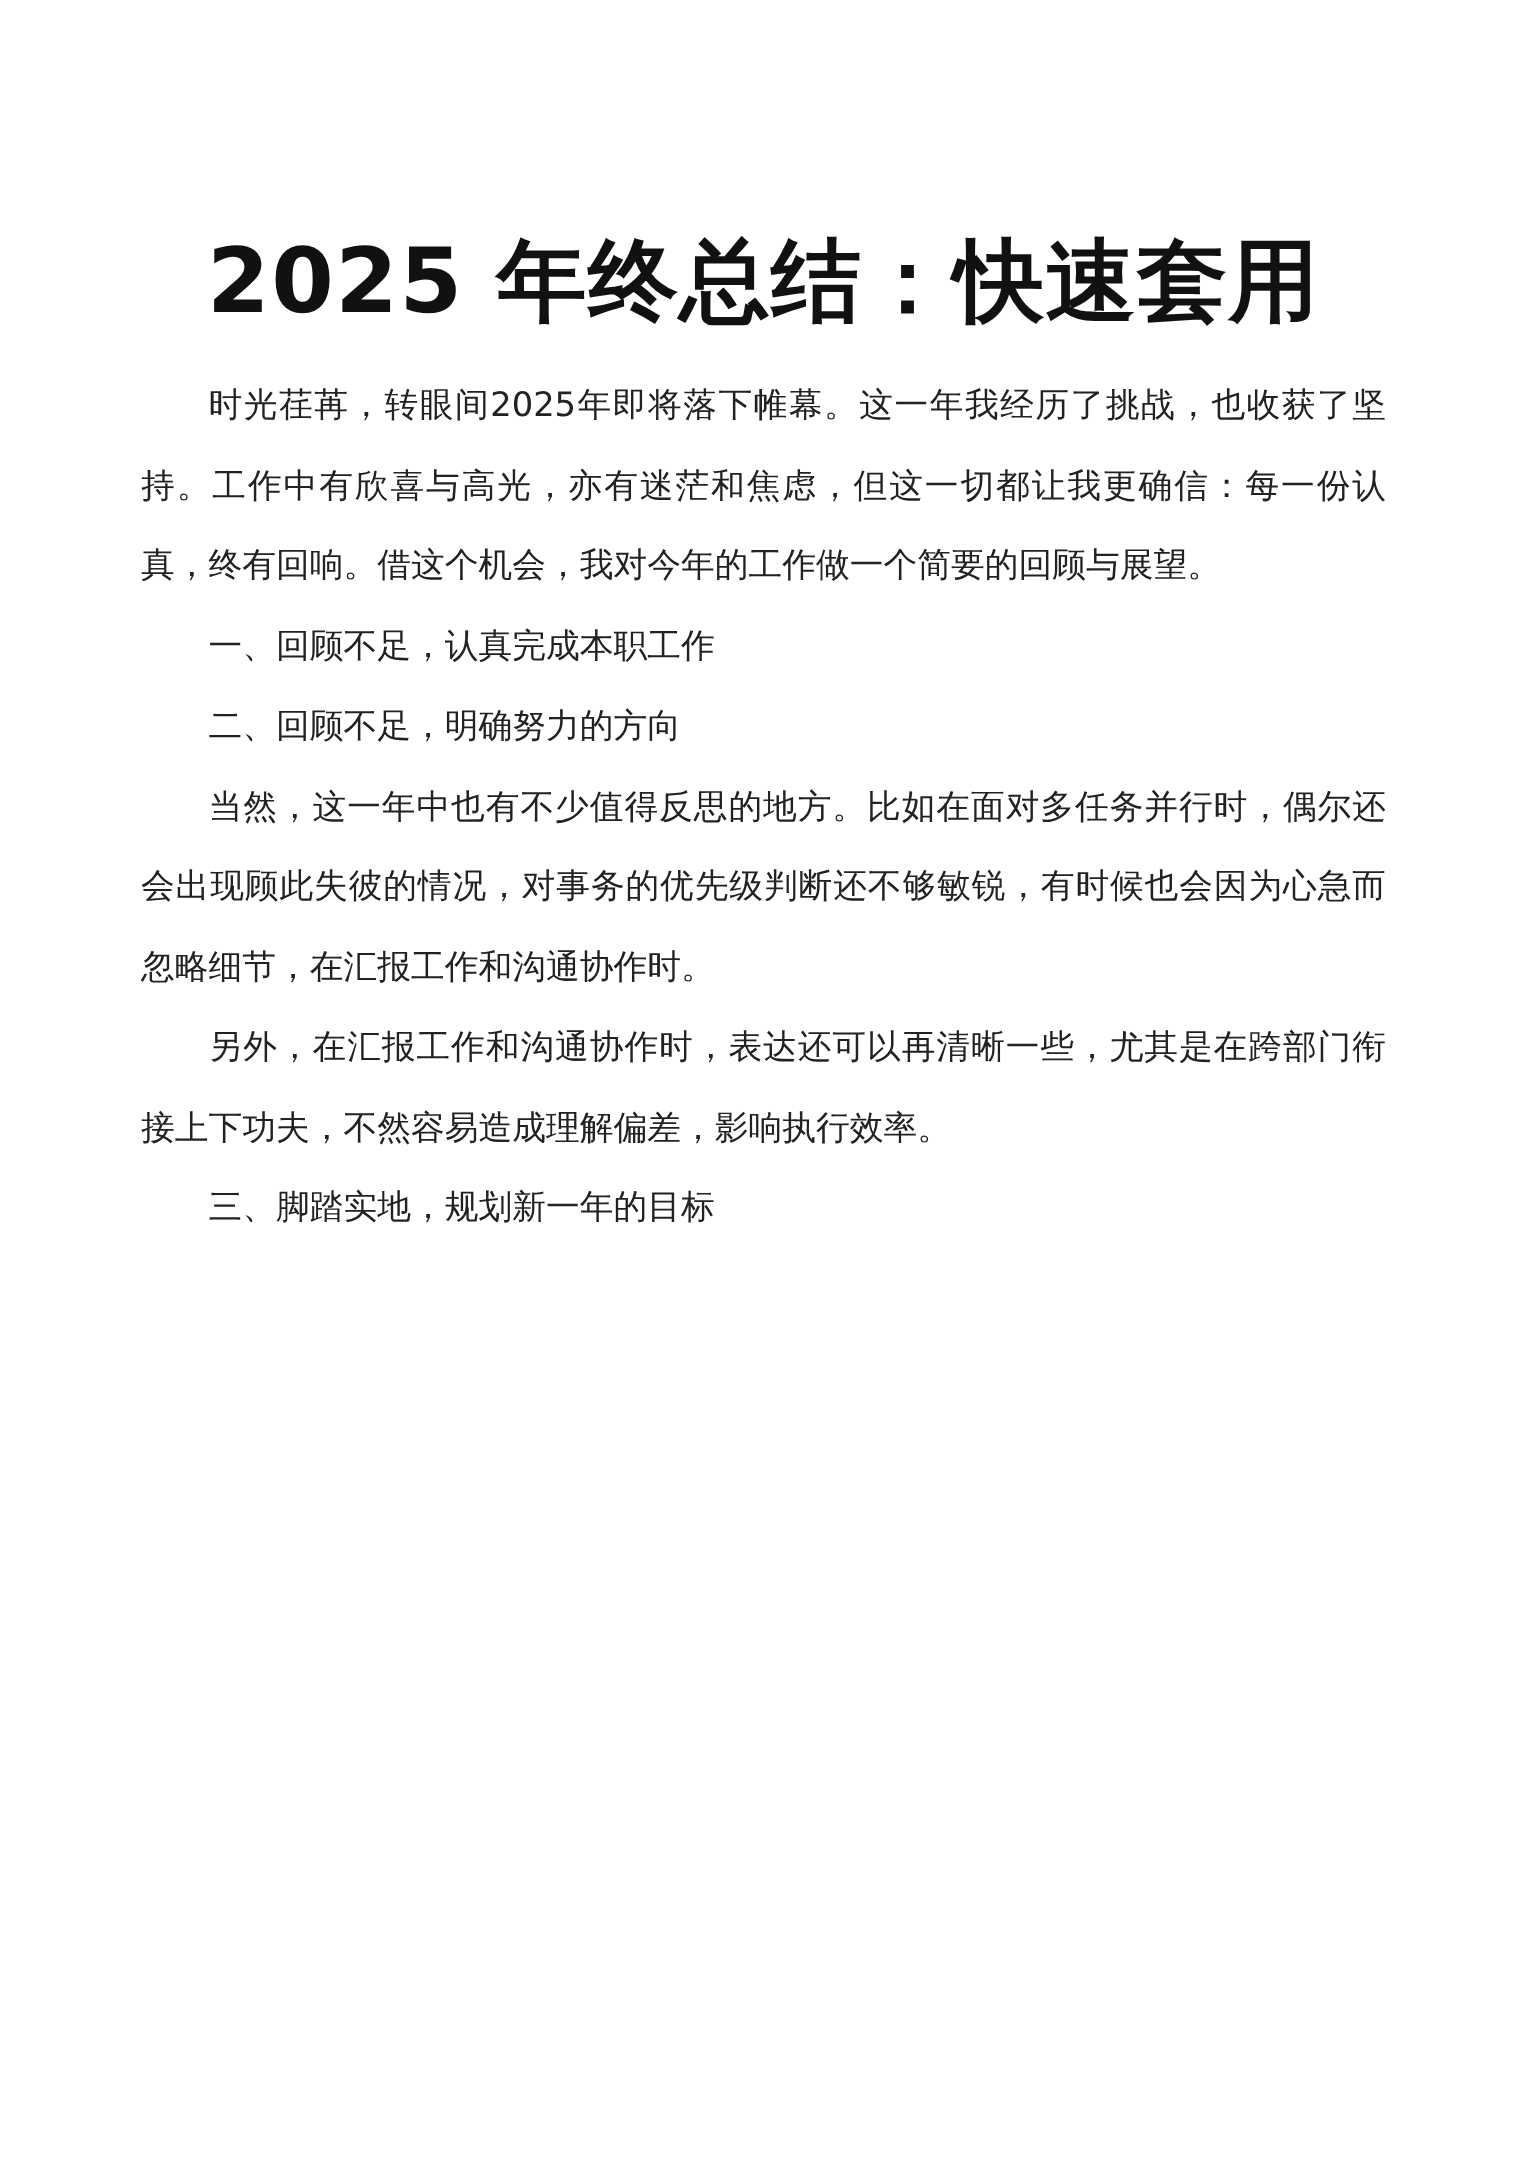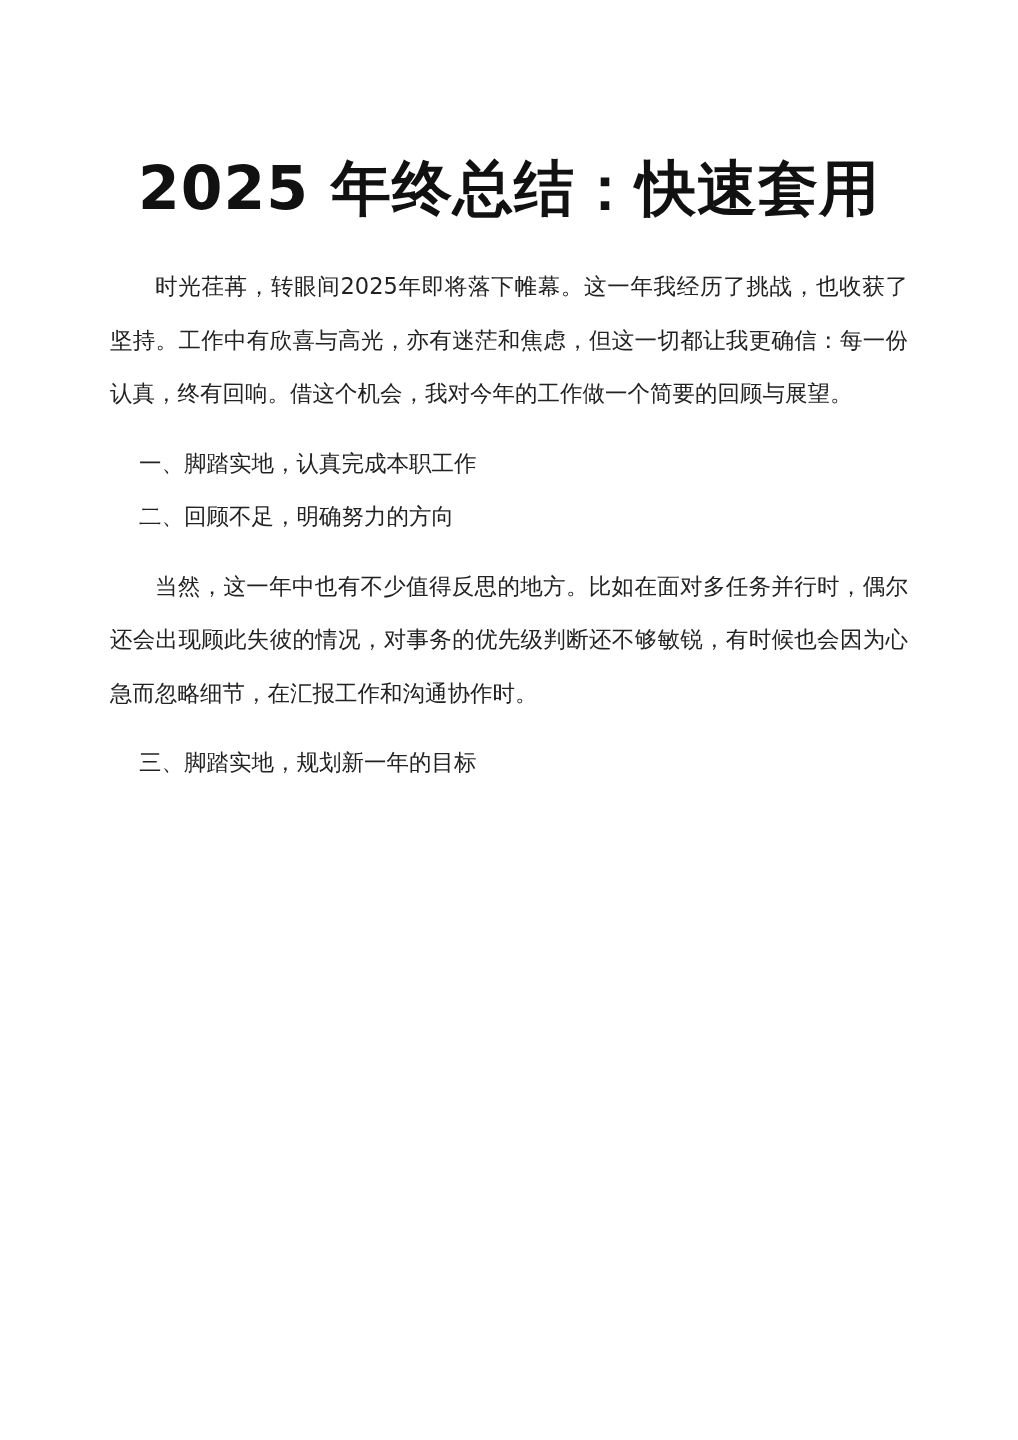--- a/index.html
+++ b/index.html
@@ -39,36 +39,37 @@
       position: absolute;
       left: 94px;
       width: 830px;
       top: 244px;
       font-size: 22.5px;
       line-height: 53.5px;
       color: #222222;
       font-family: "DejaVu Sans", "Liberation Sans", sans-serif;
     }
     .para {
-      margin: 16px;
+      margin: 0;
       text-indent: 45px;
       text-align: justify;
       text-align-last: left;
     }
     .heading {
       margin: 0;
       text-indent: 45px;
     }
   </style>
 </head>
 <body>
 
 <div class="page">
   <div class="title">2025 年终总结：快速套用</div>
 
   <div class="body-text">
     <p class="para">时光荏苒，转眼间2025年即将落下帷幕。这一年我经历了挑战，也收获了坚持。工作中有欣喜与高光，亦有迷茫和焦虑，但这一切都让我更确信：每一份认真，终有回响。借这个机会，我对今年的工作做一个简要的回顾与展望。</p>
-    <p class="heading">一、脚踏实地，认真完成本职工作</p>
+    <p class="heading">一、回顾不足，认真完成本职工作</p>
     <p class="heading">二、回顾不足，明确努力的方向</p>
     <p class="para">当然，这一年中也有不少值得反思的地方。比如在面对多任务并行时，偶尔还会出现顾此失彼的情况，对事务的优先级判断还不够敏锐，有时候也会因为心急而忽略细节，在汇报工作和沟通协作时。</p>
+    <p class="para">另外，在汇报工作和沟通协作时，表达还可以再清晰一些，尤其是在跨部门衔接上下功夫，不然容易造成理解偏差，影响执行效率。</p>
     <p class="heading">三、脚踏实地，规划新一年的目标</p>
   </div>
 </div>
 
 </body></html>

